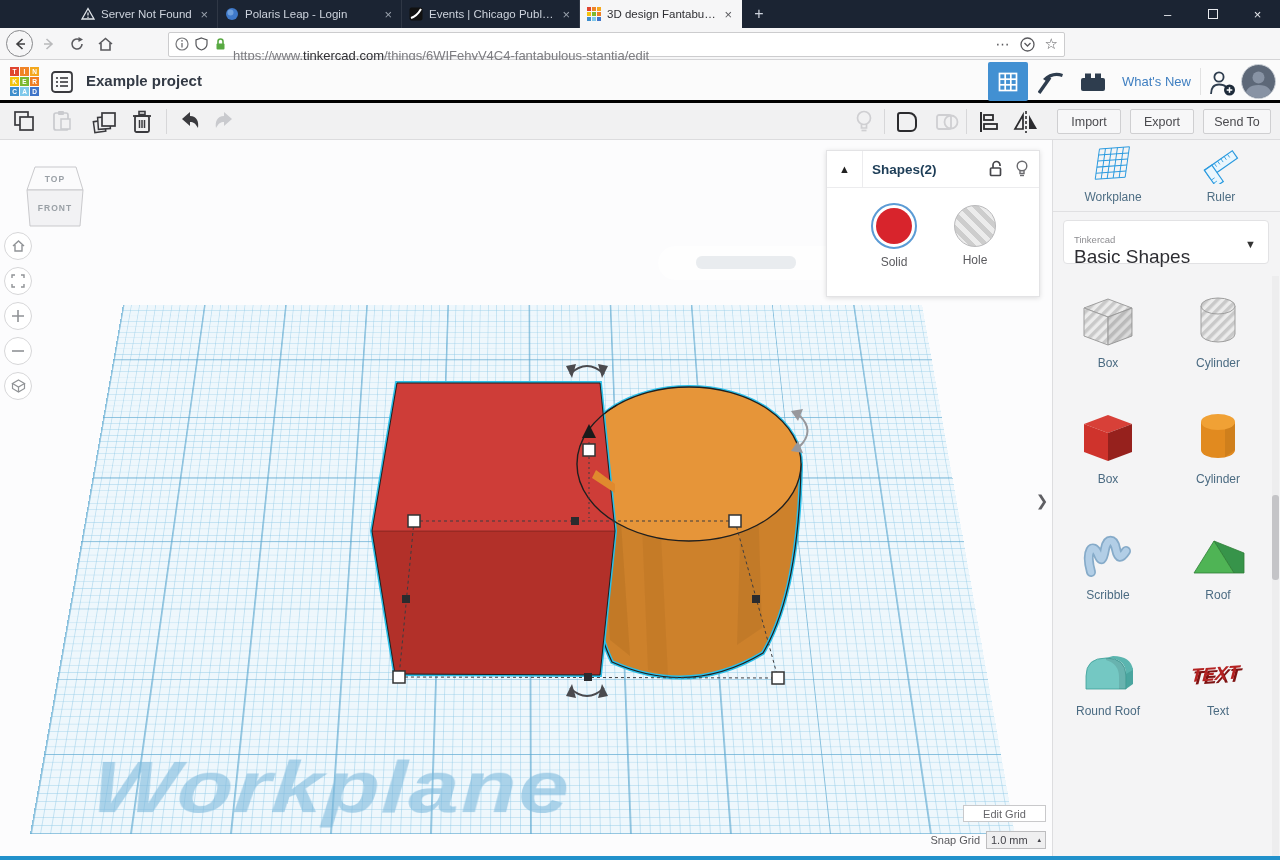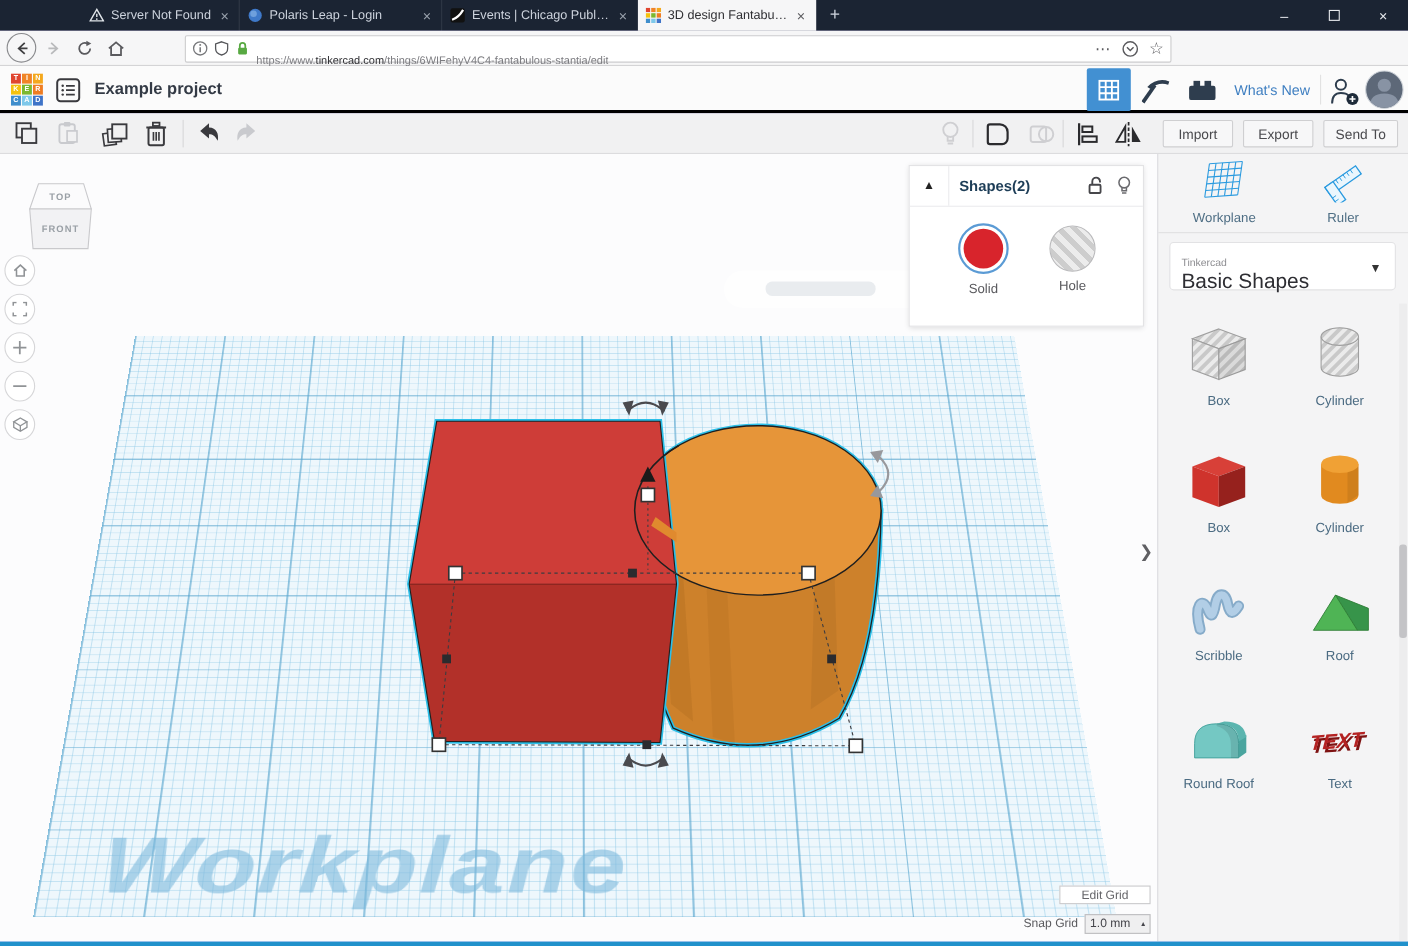--- a/index.html
+++ b/index.html
@@ -1,18 +1,18 @@
 <!DOCTYPE html>
 <html><head>
 <meta charset="utf-8">
 <style>
   * { margin:0; padding:0; box-sizing:border-box; }
   html,body { width:1280px; height:860px; overflow:hidden; background:#fff;
     font-family:"Liberation Sans", sans-serif; }
-  #screen { position:relative; width:1280px; height:860px; background:#c4b5fd; }
+  #screen { position:relative; width:1280px; height:860px; background:#84cc16; }
 
   
   #tabbar { position:absolute; top:0; left:0; width:1280px; height:28px; background:#1b2433;
     display:flex; align-items:stretch; color:#cdd3dd; }
   .tab-spacer { width:74px; }
   .tab { display:flex; align-items:center; gap:6px; padding:0 7px; font-size:11.5px;
     border-right:1px solid rgba(255,255,255,.09); overflow:hidden; white-space:nowrap; cursor:default; }
   .tab .t-title { overflow:hidden; text-overflow:ellipsis; flex:1; }
   .tab .t-close { font-size:13px; color:#9aa2ad; padding:0 2px; }
   .tab.active { background:#f6f6f7; color:#2f2f33; }
@@ -23,21 +23,21 @@
   .maxbox { width:10px; height:10px; border:1px solid #e8eaee; display:inline-block; }
   .favicon { width:14px; height:14px; flex:0 0 14px; }
 
   
   #navbar { position:absolute; top:28px; left:0; width:1280px; height:32px; background:#f6f6f7;
     border-bottom:1px solid #d4d4d6; display:flex; align-items:center; }
   .nav-icon { display:flex; align-items:center; justify-content:center; }
   #back-btn { width:27px; height:27px; border:1.5px solid #88898c; border-radius:50%; margin-left:6px; background:#f6f6f7; }
   #urlbox { position:absolute; left:168px; top:3.5px; width:897px; height:25px; background:#fff;
     border:1px solid #ccccce; border-radius:2px; display:flex; align-items:center; padding:0 6px; }
-  .url-text { font-size:10px; margin-left:6px; white-space:nowrap; overflow:hidden;margin-top:22px; }
+  .url-text { font-size:13px; margin-left:6px; white-space:nowrap; overflow:hidden;margin-top:22px; }
   .url-prefix,.url-path { color:#7c7c80; }
   .url-domain { color:#303034; }
   .url-right { margin-left:auto; display:flex; align-items:center; gap:10px; color:#5a5a5e; }
   #nav-right { position:absolute; right:8px; top:28px; height:32px; display:flex; align-items:center; gap:14px; }
   .glyph { font-size:14px; color:#5a5a5e; }
 
   
   #appheader { position:absolute; top:60px; left:0; width:1280px; height:43px; background:#fbfbfb;
     border-bottom:3px solid #000000; }
   #tc-logo { position:absolute; left:10px; top:7px; width:29px; height:29px; display:grid;

